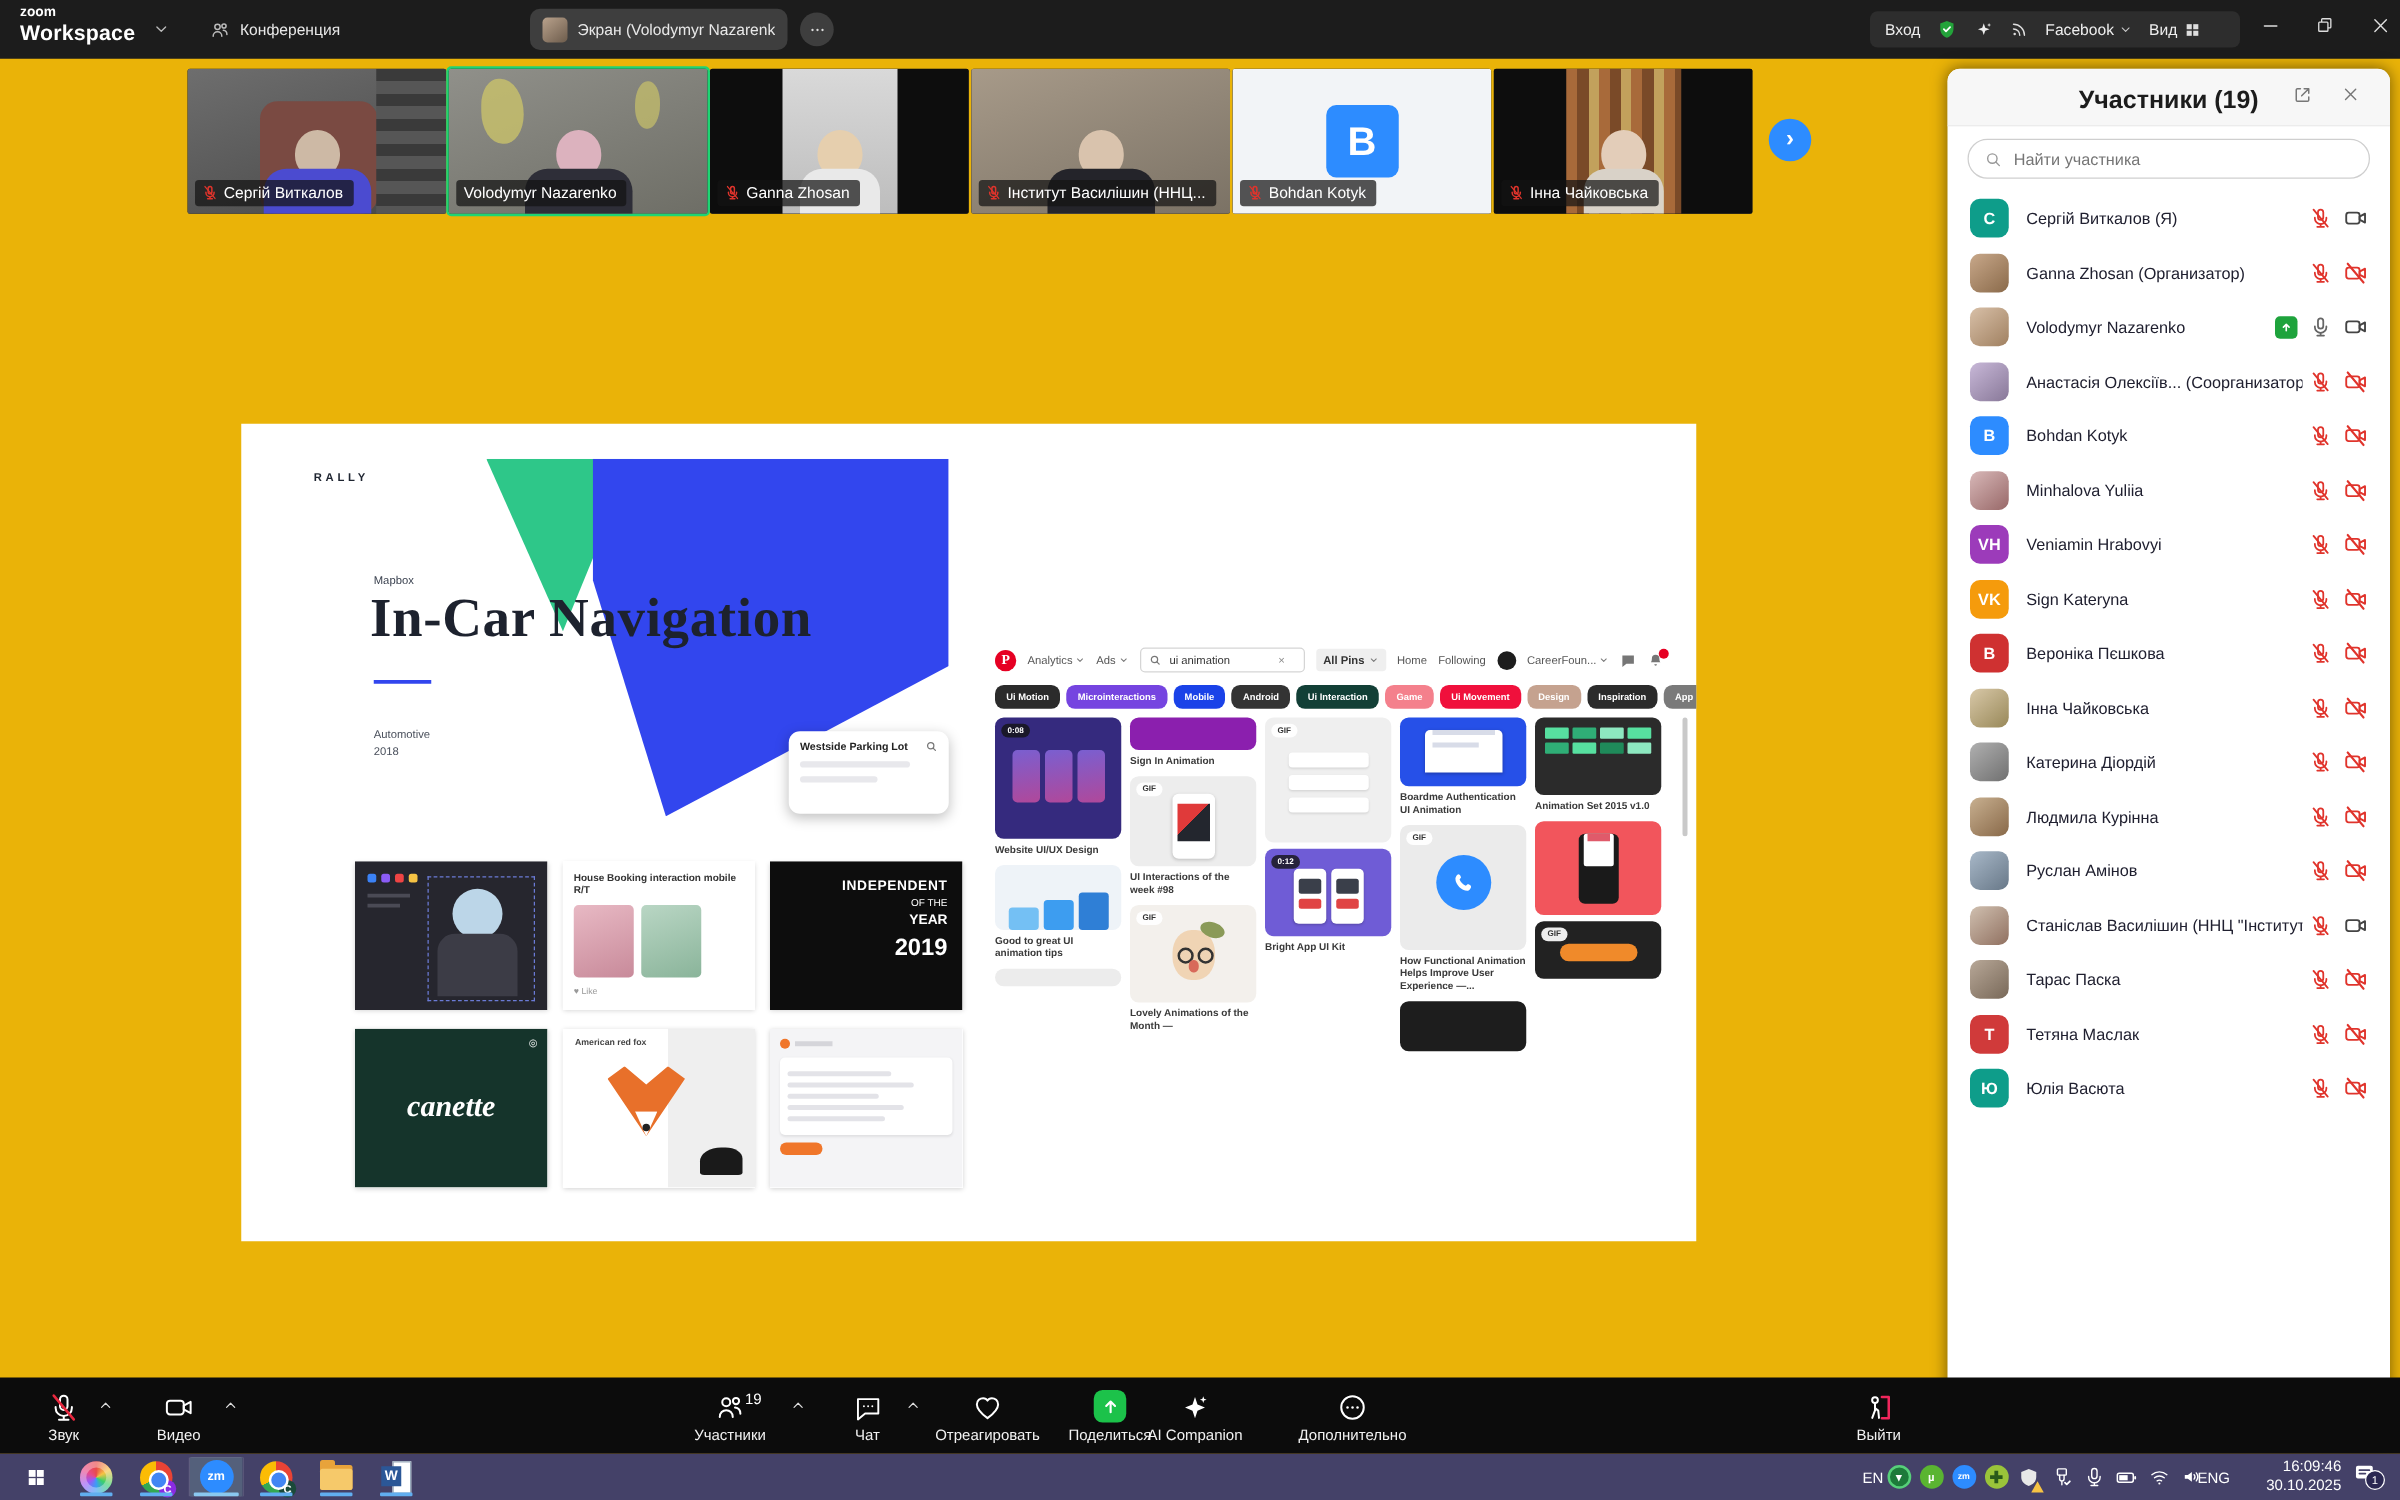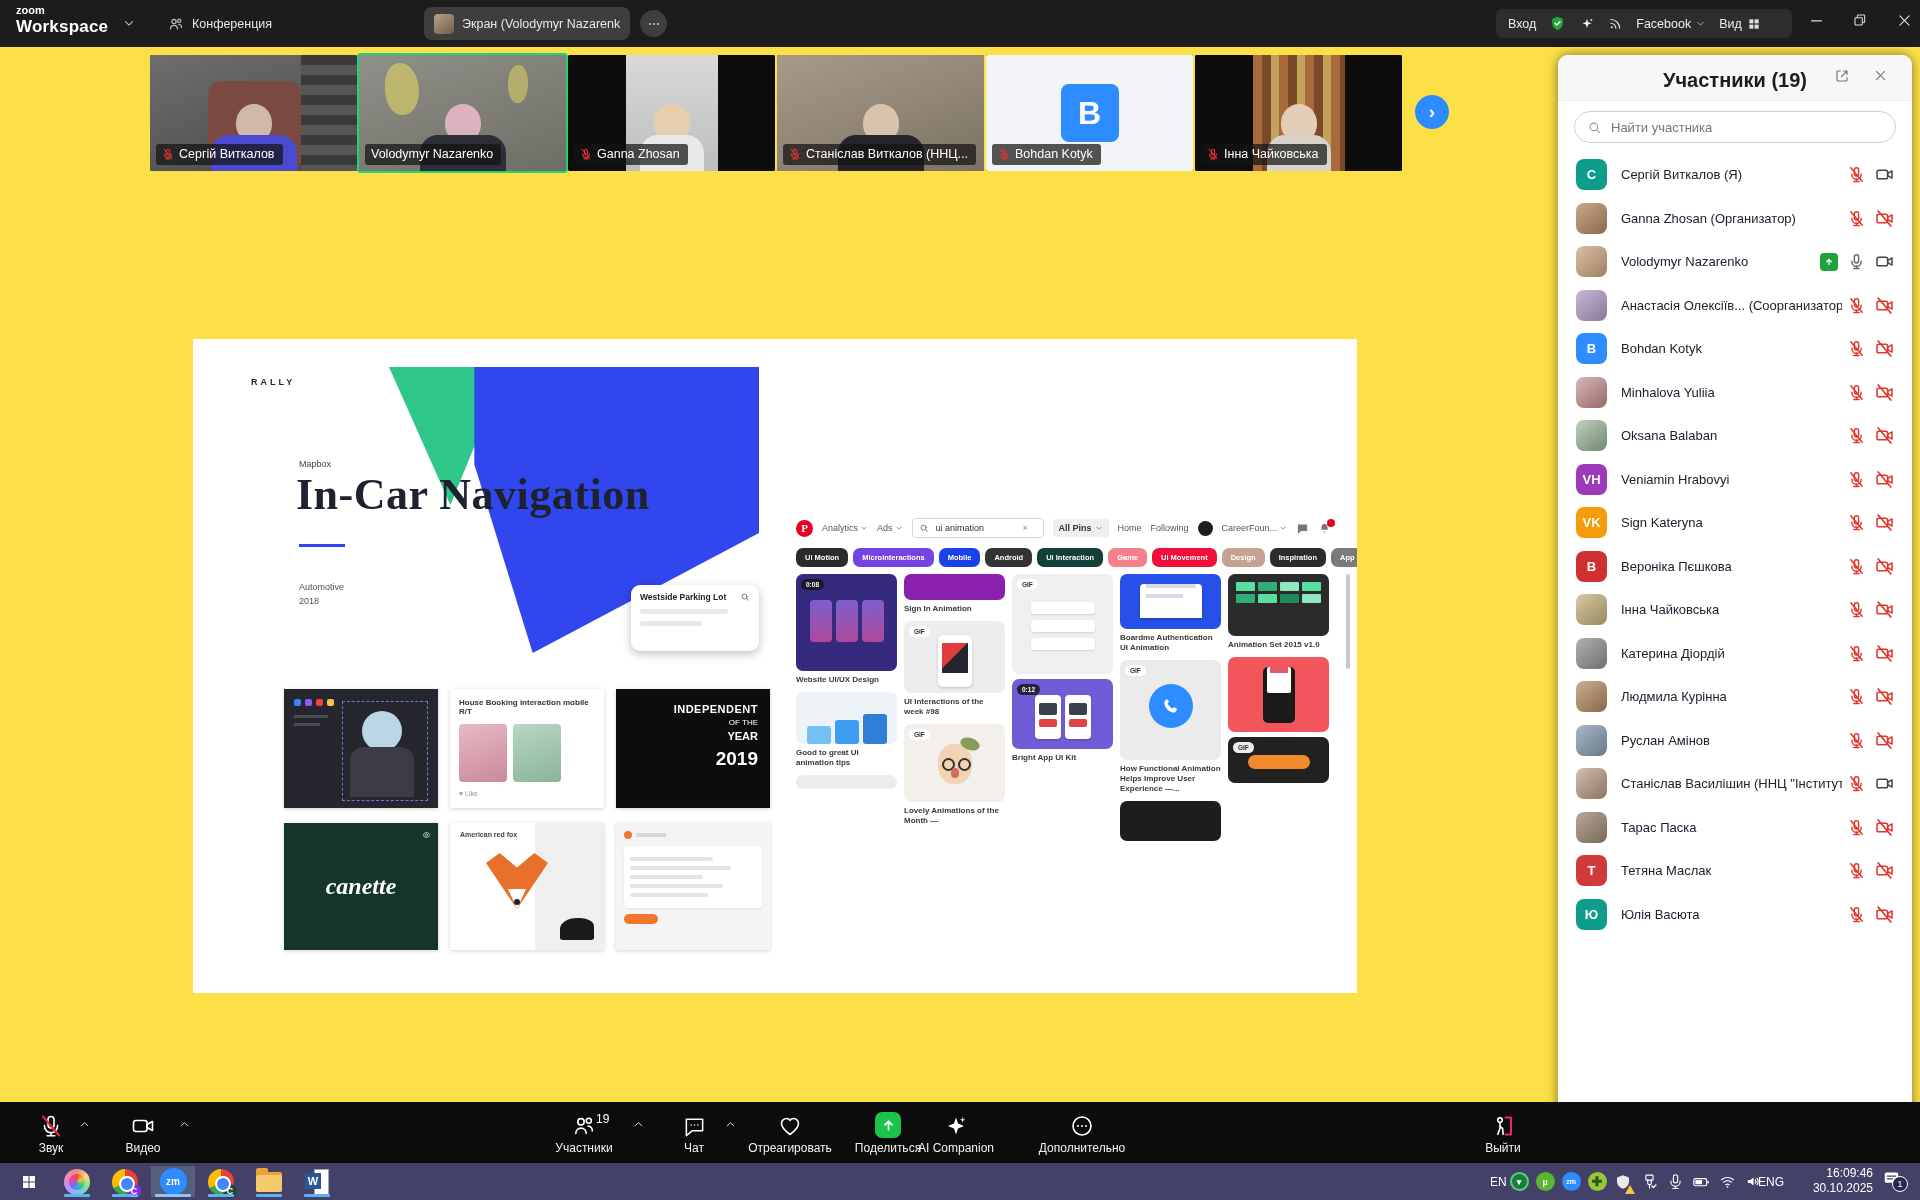--- a/index.html
+++ b/index.html
@@ -1,16 +1,16 @@
 <!DOCTYPE html>
 <html><head>
 <meta charset="utf-8">
 <style>
   html,body{margin:0;padding:0;background:#000;}
-  .screen{position:relative;width:1920px;height:1200px;overflow:hidden;background:#fde047;
+  .screen{position:relative;width:1920px;height:1200px;overflow:hidden;background:#eab308;
           font-family:"Liberation Sans",sans-serif;-webkit-font-smoothing:antialiased;}
   .abs{position:absolute;}
   svg{display:block;}
 
   
   .titlebar{position:absolute;left:0;top:0;width:1920px;height:47px;background:#1c1c1c;}
   .zoomlogo{position:absolute;left:16px;top:5px;color:#fff;line-height:1;}
   .zoomlogo .zl-small{font-size:11px;font-weight:bold;}
   .zoomlogo .zl-big{font-size:17px;font-weight:bold;letter-spacing:.2px;margin-top:2px;}
   .tb-chev{position:absolute;left:122px;top:16px;}
@@ -283,21 +283,21 @@
         </div>
         <span class="name-tag">
           <span>
             <svg width="12" height="12" viewBox="0 0 24 24" fill="none" stroke="#e0342c" stroke-width="2.4" stroke-linecap="round" stroke-linejoin="round">
               <rect x="9" y="2.5" width="6" height="11.5" rx="3"></rect>
               <path d="M5.5 11.5v.8a6.5 6.5 0 0 0 13 0v-.8"></path>
               <path d="M12 18.8v3M8.2 21.8h7.6"></path>
               <path d="M4 2.5L20 21.5" stroke="#e0342c" stroke-width="2.1"></path>
             </svg>
           </span>
-          <span>Станіслав Виткалов (ННЦ...</span>
+          <span>Інститут Василішин (ННЦ...</span>
         </span>
       </div>
       <div class="tile" style="left: 986px;">
         <div class="abs" style="inset:0;background:#f2f4f7;"></div>
         <div class="letter-sq">B</div>
         <span class="name-tag">
           <span>
             <svg width="12" height="12" viewBox="0 0 24 24" fill="none" stroke="#e0342c" stroke-width="2.4" stroke-linecap="round" stroke-linejoin="round">
               <rect x="9" y="2.5" width="6" height="11.5" rx="3"></rect>
               <path d="M5.5 11.5v.8a6.5 6.5 0 0 0 13 0v-.8"></path>
@@ -757,41 +757,20 @@
             <span>
               <svg width="19" height="19" viewBox="0 0 24 24" fill="none" stroke="#e0342c" stroke-width="1.9" stroke-linecap="round" stroke-linejoin="round">
                 <rect x="2.5" y="6.5" width="13.5" height="11" rx="2.5"></rect>
                 <path d="M16 10.5l5.5-3v9l-5.5-3z"></path>
                 <path d="M4 2.5L20 21.5" stroke="#e0342c" stroke-width="2.1"></path>
               </svg>
             </span>
           </span>
         </div>
         <div class="p-row">
-          <span class="p-av" style="background:linear-gradient(140deg,#c0d0c0,#708870);"></span>
-          <span class="p-name">Oksana Balaban</span>
-          <span class="p-icons">
-            <span>
-              <svg width="17" height="17" viewBox="0 0 24 24" fill="none" stroke="#e0342c" stroke-width="2" stroke-linecap="round" stroke-linejoin="round">
-                <rect x="9" y="2.5" width="6" height="11.5" rx="3"></rect>
-                <path d="M5.5 11.5v.8a6.5 6.5 0 0 0 13 0v-.8"></path>
-                <path d="M12 18.8v3M8.2 21.8h7.6"></path>
-                <path d="M4 2.5L20 21.5" stroke="#e0342c" stroke-width="2.1"></path>
-              </svg>
-            </span>
-            <span>
-              <svg width="19" height="19" viewBox="0 0 24 24" fill="none" stroke="#e0342c" stroke-width="1.9" stroke-linecap="round" stroke-linejoin="round">
-                <rect x="2.5" y="6.5" width="13.5" height="11" rx="2.5"></rect>
-                <path d="M16 10.5l5.5-3v9l-5.5-3z"></path>
-                <path d="M4 2.5L20 21.5" stroke="#e0342c" stroke-width="2.1"></path>
-              </svg>
-            </span>
-          </span>
-        </div>
-        <div class="p-row">
           <span class="p-av" style="background:#9c3bba;">VH</span>
           <span class="p-name">Veniamin Hrabovyi</span>
           <span class="p-icons">
             <span>
               <svg width="17" height="17" viewBox="0 0 24 24" fill="none" stroke="#e0342c" stroke-width="2" stroke-linecap="round" stroke-linejoin="round">
                 <rect x="9" y="2.5" width="6" height="11.5" rx="3"></rect>
                 <path d="M5.5 11.5v.8a6.5 6.5 0 0 0 13 0v-.8"></path>
                 <path d="M12 18.8v3M8.2 21.8h7.6"></path>
                 <path d="M4 2.5L20 21.5" stroke="#e0342c" stroke-width="2.1"></path>
               </svg>

